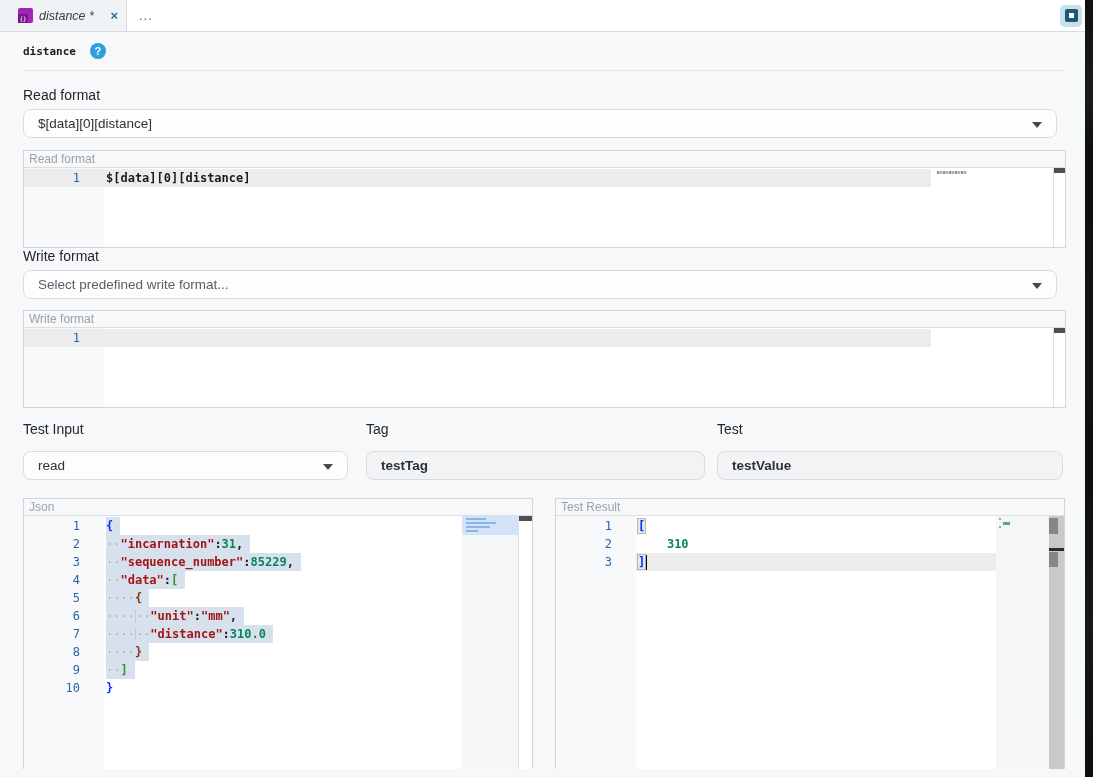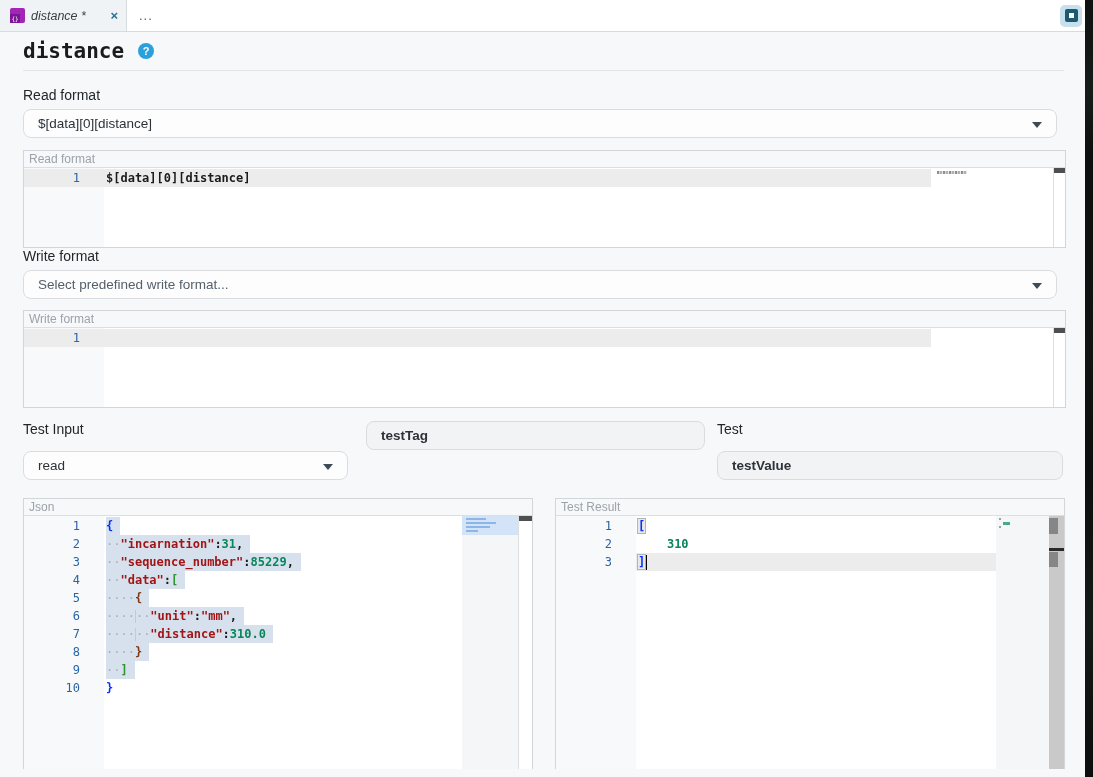--- a/index.html
+++ b/index.html
@@ -5,36 +5,36 @@
   * { margin:0; padding:0; box-sizing:border-box; }
   html,body { width:1093px; height:777px; overflow:hidden; }
   body { font-family:"Liberation Sans", sans-serif; background:#f7f8fa; position:relative; }
 
   .app { position:absolute; left:0; top:0; width:1085px; height:777px; background:#f7f8fa; }
   .edge-strip { position:absolute; right:0; top:0; width:8px; height:777px;
     background:linear-gradient(180deg,#0e110f 0%,#161d19 12%,#0c0f0d 20%,#11140f 45%,#0c0f0d 60%,#141a16 80%,#0b0e0c 100%); }
 
   
   .tabbar { height:32px; background:#ffffff; border-bottom:1px solid #d8dbde; display:flex; align-items:stretch; }
-  .tab-active { width:127px; background:#f0f3f6; border-right:1px solid #d8dbde; display:flex; align-items:center; padding:0 8px 0 10px; gap:6px; }
+  .tab-active { width:127px; background:#f0f3f6; border-right:1px solid #d8dbde; display:flex; align-items:center; padding:0 8px 0 18px; gap:6px; }
   .tab-icon { width:15px; height:15px; background:#a226b5; border-radius:2px; position:relative; flex:0 0 auto; }
   .tab-icon::after { content:"{}"; position:absolute; left:0; bottom:0; width:10px; height:9px; background:#7c1596;
     color:#fff; font-size:6px; line-height:9px; text-align:center; font-family:"DejaVu Sans Mono", monospace; }
   .tab-label { font-style:italic; font-size:12.5px; color:#3a3f44; white-space:nowrap; overflow:hidden; }
   .tab-close { margin-left:auto; color:#2a6f93; font-size:13px; font-weight:bold; line-height:13px; cursor:pointer; }
   .tab-more { padding:0 12px; display:flex; align-items:center; color:#5b6167; font-size:13px; letter-spacing:1px; }
   .tabbar-spacer { flex:1; }
   .win-icon { align-self:center; margin-right:3px; width:22px; height:22px; border-radius:5px; background:#c8dfec;
     display:flex; align-items:center; justify-content:center; }
   .win-icon-inner { width:13px; height:13px; background:#1a5a72; border-radius:2px; display:flex; align-items:center; justify-content:center; }
   .win-icon-core { width:5px; height:5px; background:#ffffff; }
 
   
   .title-row { height:38px; display:flex; align-items:center; padding-left:23px; gap:14px; }
-  .page-title { font-family:"DejaVu Sans Mono", monospace; font-weight:bold; font-size:21px; color:#1b1b1b; }
+  .page-title { font-family:"DejaVu Sans Mono", monospace; font-weight:bold; font-size:11px; color:#1b1b1b; }
   .help-icon { width:16px; height:16px; border-radius:50%; background:#2aa0dd; color:#fff; font-size:11px; font-weight:bold;
     display:flex; align-items:center; justify-content:center; cursor:pointer; }
   .title-divider { border-bottom:1px solid #e3e5e8; margin:0 21px 0 23px; }
 
   
   .section { margin-left:23px; }
   .field-label { font-size:14px; color:#22272c; }
   .sel, .tinput { height:29px; border:1px solid #d9dde2; border-radius:8px; background:#fdfdfe;
     display:flex; align-items:center; padding:0 14px; font-size:13.5px; color:#2c3238; position:relative; cursor:pointer; }
   .sel .chev { position:absolute; right:14px; top:50%; margin-top:-2px; width:0; height:0;
@@ -186,20 +186,21 @@
 
   <div class="test-row">
     <div class="tcol1">
       <div class="field-label tcol-label">Test Input</div>
       <div class="sel">
         <span>read</span>
         <span class="chev"></span>
       </div>
     </div>
     <div class="tcol2">
+      <div class="field-label tcol-label">Tag</div>
       <div class="tinput">
         <span>testTag</span>
       </div>
     </div>
     <div class="tcol3">
       <div class="field-label tcol-label">Test</div>
       <div class="tinput">
         <span>testValue</span>
       </div>
     </div>

